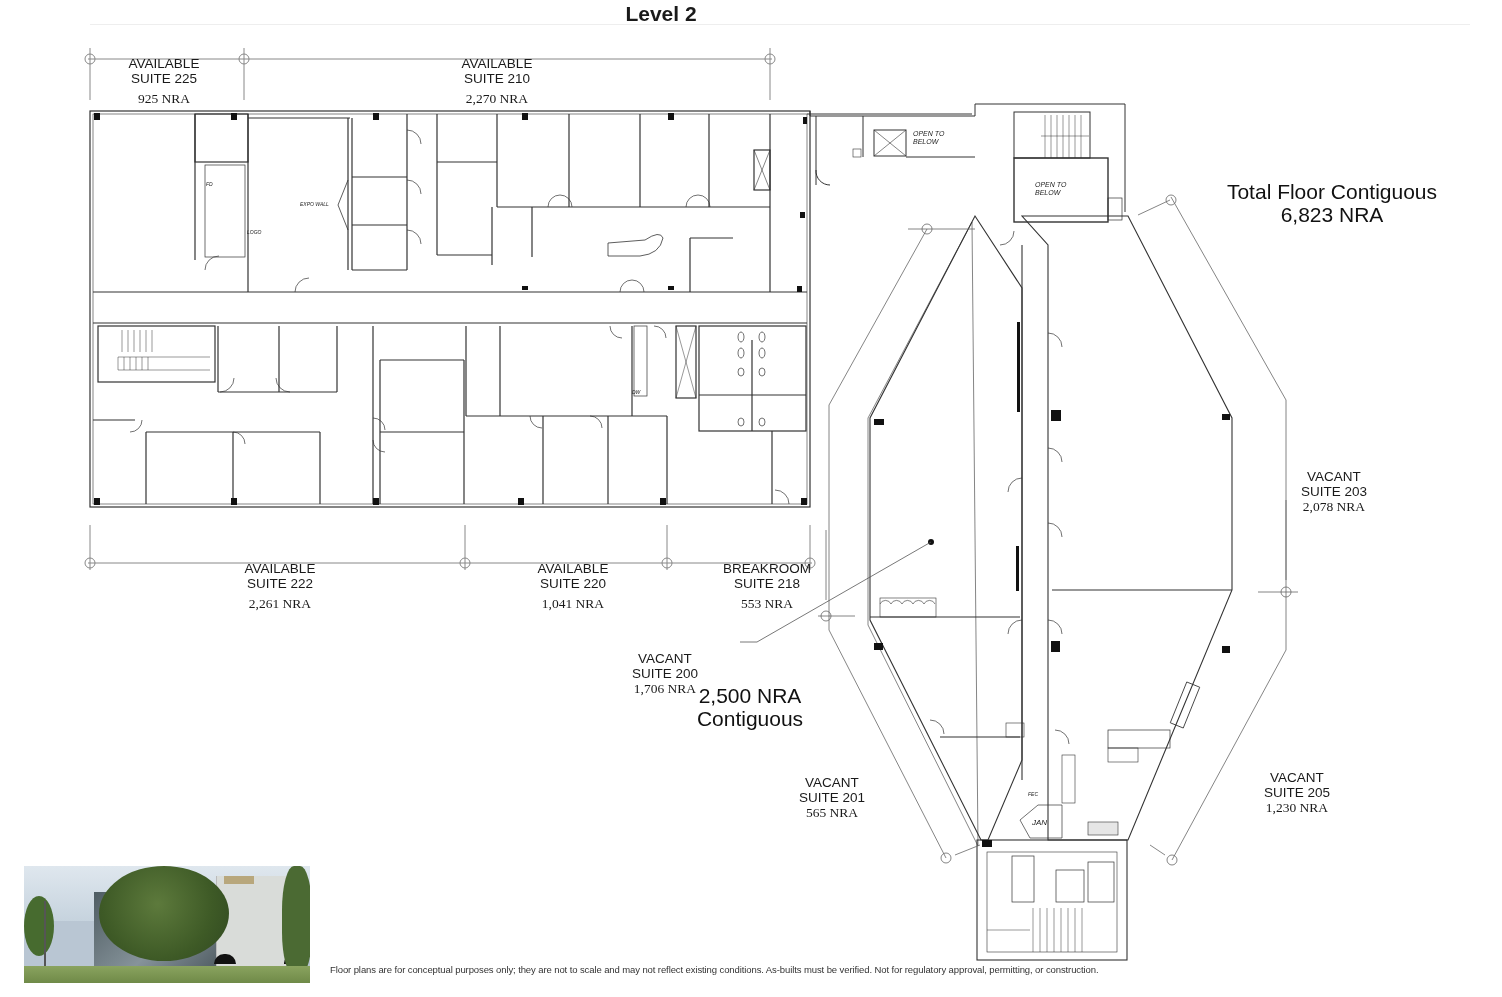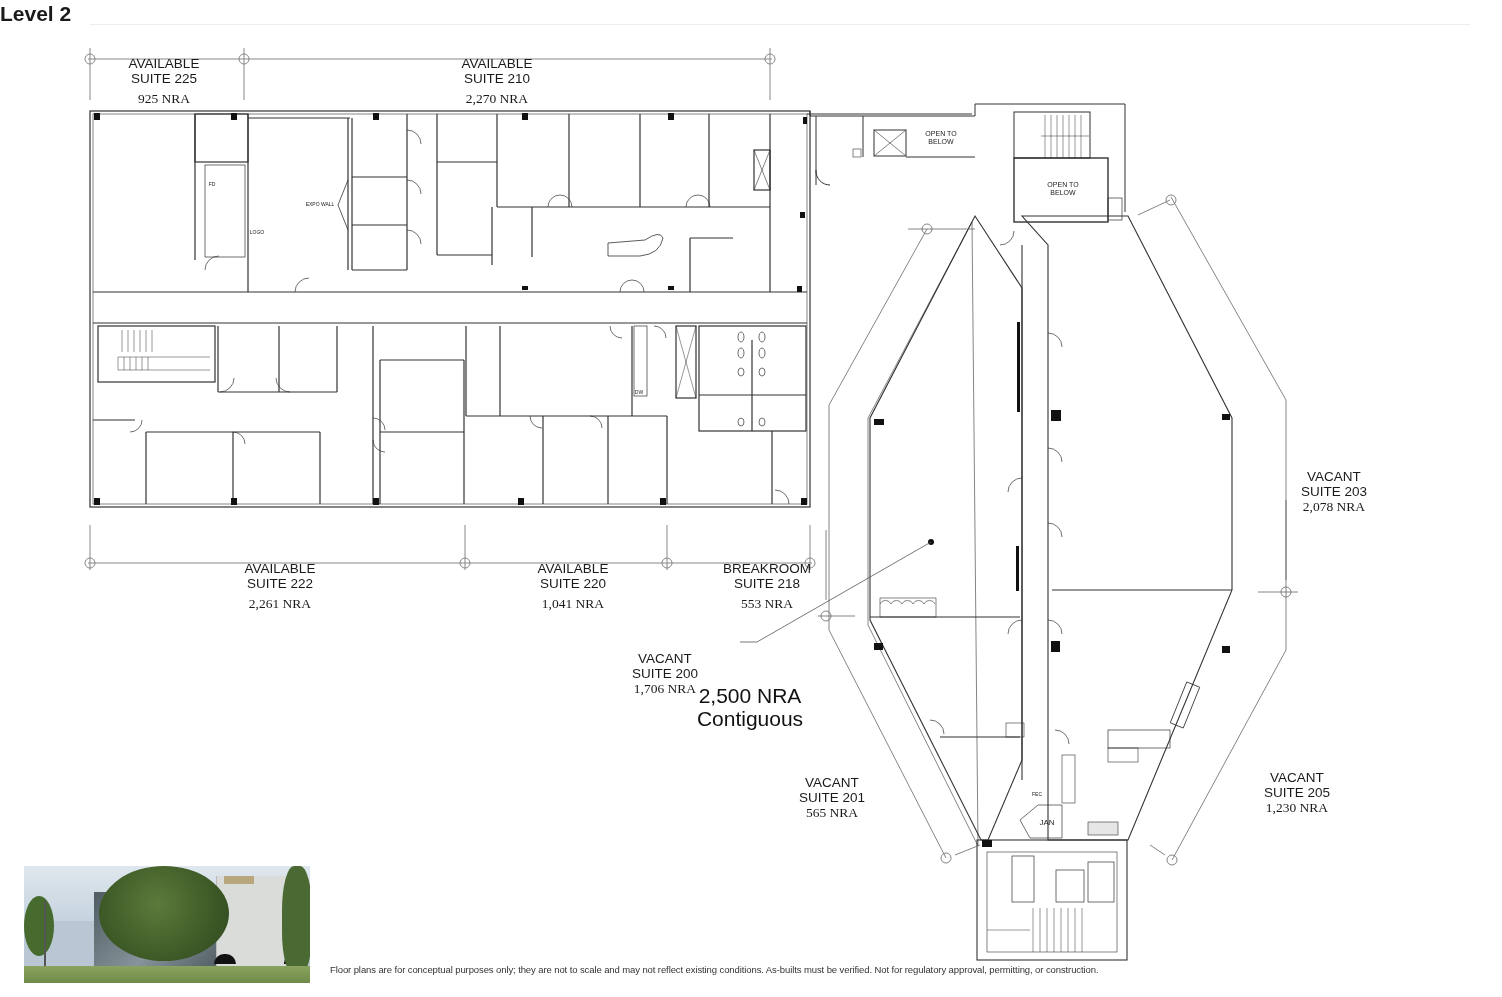--- a/index.html
+++ b/index.html
@@ -1,24 +1,24 @@
 <!DOCTYPE html>
 <html><head>
 <meta charset="utf-8">
 <style>
   html, body { margin:0; padding:0; background:#ffffff; }
   body { width:1502px; height:997px; position:relative; overflow:hidden; font-family:"Liberation Sans", sans-serif; color:#111; }
   .abs { position:absolute; }
-  .title { left:0; width:1322px; top:2px; font-size:21px; font-weight:bold; color:#1a1a1a; }
+  .title { left:0; width:1322px; top:2px; text-align:center; font-size:21px; font-weight:bold; color:#1a1a1a; }
   .title-rule { left:90px; width:1380px; top:24px; height:1px; background:#eeeeee; }
   .suite-label { text-align:center; font-size:13.5px; line-height:15px; color:#1a1a1a;margin-top:28px; }
   .suite-label .nra { margin-top:5px; display:block;font-family:Liberation Serif, serif; }
   .suite-label.tight .nra { margin-top:0; }
   .big-label { text-align:center; font-size:21px; line-height:23px; color:#111; }
-  .small-label { font-size:7px; color:#222; text-align:center; line-height:8px; }
+  .small-label { font-size:7px; color:#222; text-align:left; line-height:8px;font-style:italic; }
   svg.plan { position:absolute; left:0; top:0; }
   .photo { left:24px; top:866px; width:286px; height:117px; overflow:hidden; background:#b9c6d3; }
   .disclaimer { left:330px; top:964px; font-size:9.5px; color:#333; white-space:nowrap; letter-spacing:-0.1px; }
 </style>
 </head>
 <body>
 
 <div class="abs title">Level 2</div>
 <div class="abs title-rule"></div>
 
@@ -341,20 +341,22 @@
   <div>SUITE 203</div>
   <span class="nra">2,078 NRA</span>
 </div>
 <div class="abs suite-label tight" style="left:1237px; top:742px; width:120px;">
   <div>VACANT</div>
   <div>SUITE 205</div>
   <span class="nra">1,230 NRA</span>
 </div>
 
 <div class="abs big-label" style="left:1192px; top:180px; width:280px;">
+  <div>Total Floor Contiguous</div>
+  <div>6,823 NRA</div>
 </div>
 <div class="abs big-label" style="left:660px; top:684px; width:180px;">
   <div>2,500 NRA</div>
   <div>Contiguous</div>
 </div>
 
 <div class="abs small-label" style="left:913px; top:130px; width:56px;">OPEN TO BELOW</div>
 <div class="abs small-label" style="left:1035px; top:181px; width:56px;">OPEN TO BELOW</div>
 <div class="abs small-label" style="left:300px; top:200px; width:40px; font-size:5px;">EXPO WALL</div>
 <div class="abs small-label" style="left:247px; top:228px; width:20px; font-size:5px;">LOGO</div>

